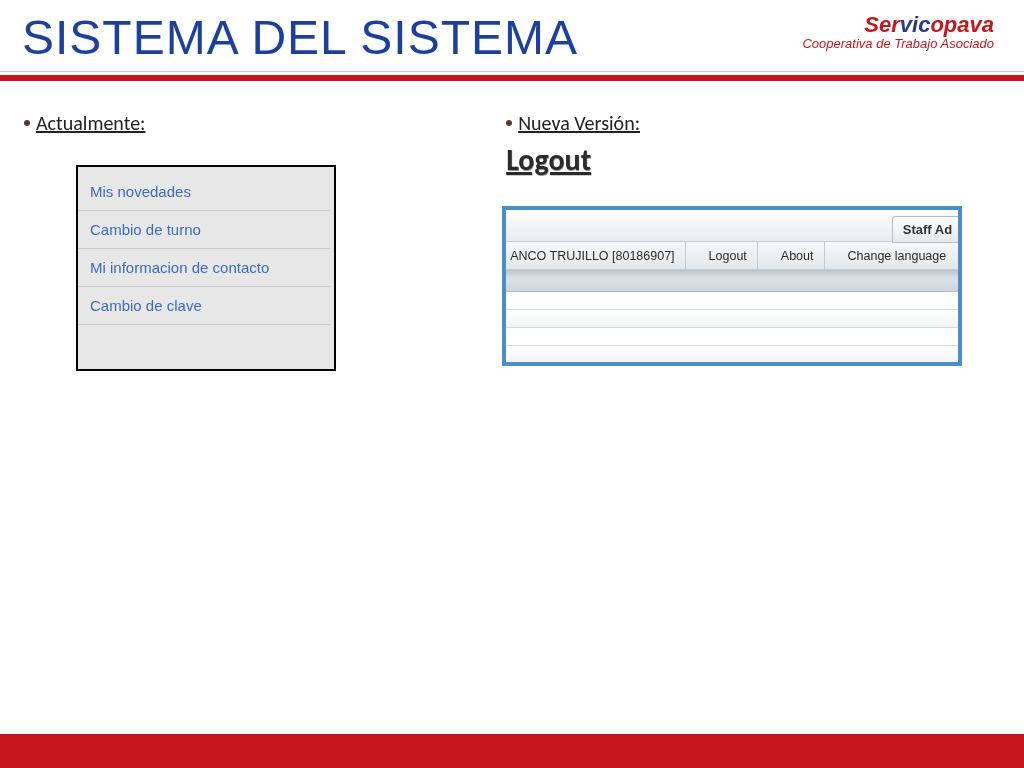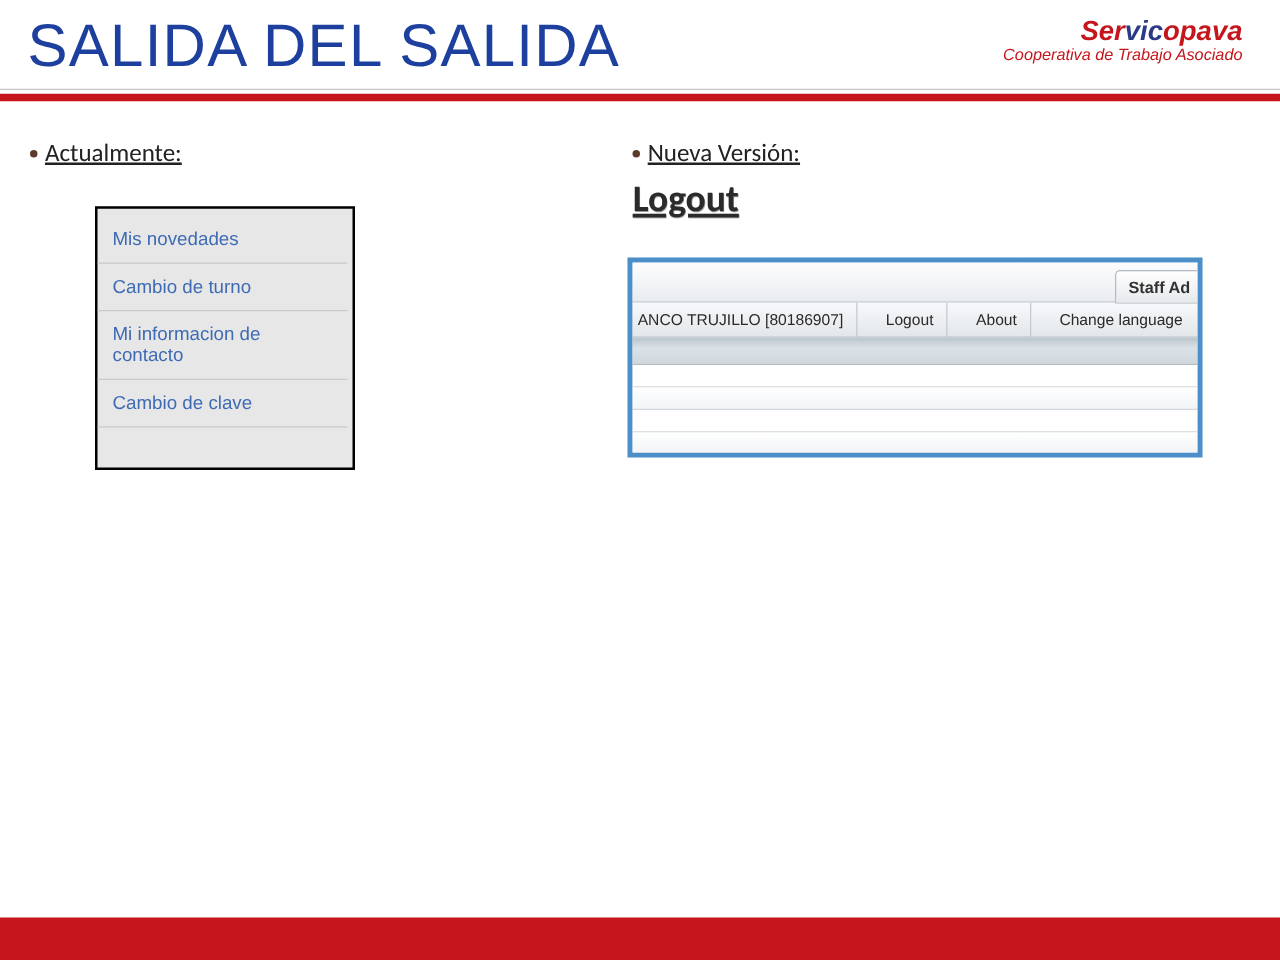--- a/index.html
+++ b/index.html
@@ -98,25 +98,25 @@
     font-size: 30px;
     font-weight: 700;
     color: #2b2b2b;
     text-decoration: underline;
     margin: 2px 0 28px 4px;
     text-shadow: 0.5px 0.5px 0 #999;
   }
 
   
   .old-menu-frame {
-    width: 208px;
+    width: 260px;
     border: 2px solid #000;
     margin: 30px 0 0 56px;
     background: #e7e7e7;
-    padding: 6px 4px 32px 0;
+    padding: 6px 4px 44px 0;
   }
   .old-menu {
     list-style: none;
     margin: 0;
     padding: 0;
   }
   .old-menu li {
     font-family: Arial, sans-serif;
     font-size: 15px;
     color: #3e6bb4;
@@ -186,21 +186,21 @@
     position: absolute;
     left: 0; right: 0; bottom: 0;
     height: 34px;
     background: #c4161c;
   }
 </style>
 </head>
 <body>
 
 <div class="header">
-  <h1 class="slide-title">SALIDA DEL SALIDA</h1>
+  <h1 class="slide-title">SISTEMA DEL SISTEMA</h1>
   <div class="logo">
     <div class="logo-main">
       <span class="ser">Ser</span><span class="vic">vic</span><span class="opava">opava</span>
     </div>
     <div class="arc"></div>
     <div class="logo-sub">Cooperativa de Trabajo Asociado</div>
   </div>
 </div>
 <div class="rule-thin"></div>
 <div class="rule-thick"></div>

